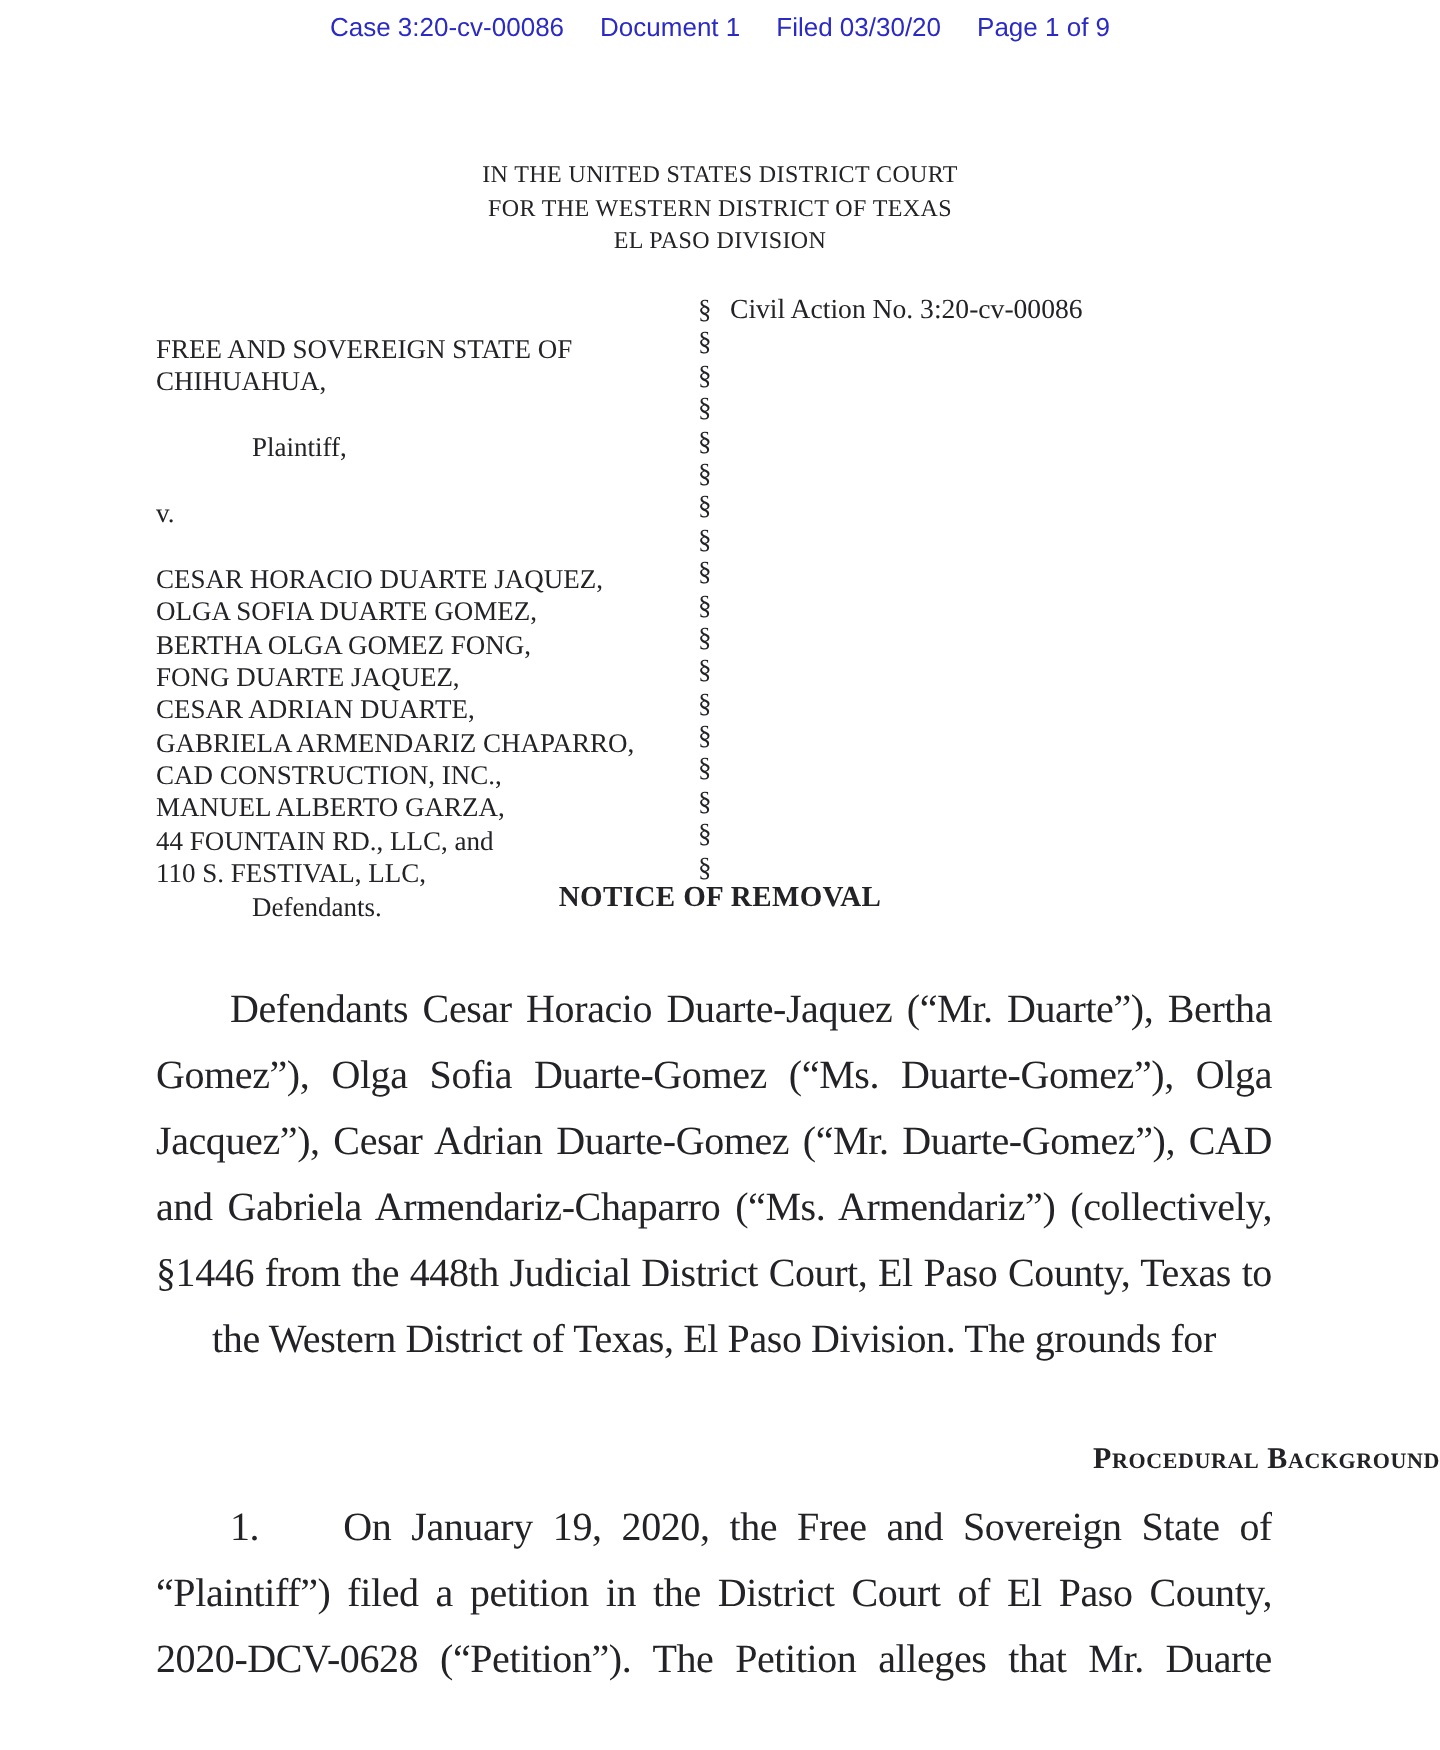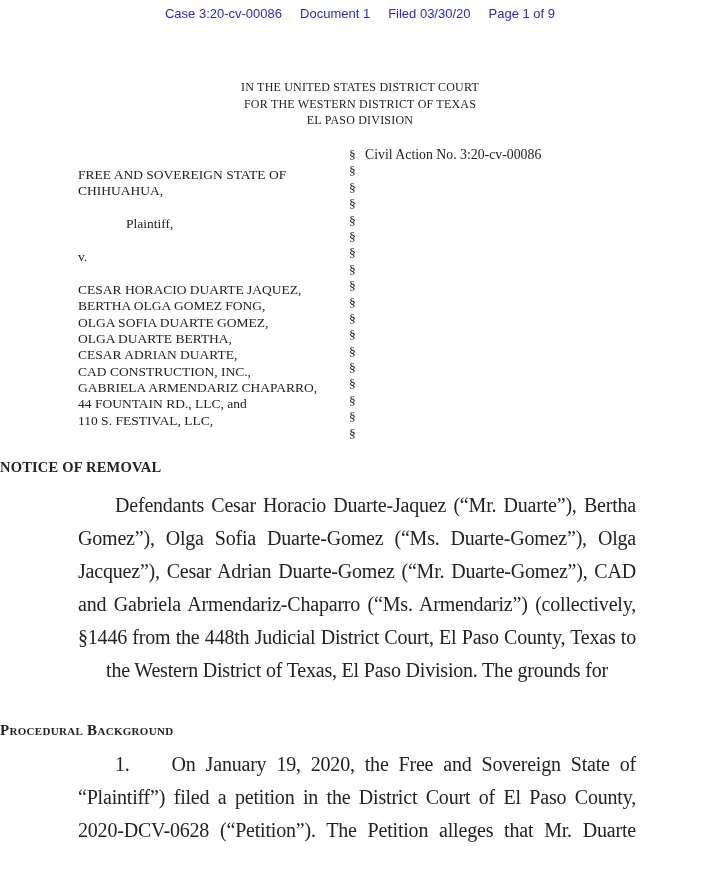--- a/index.html
+++ b/index.html
@@ -46,21 +46,22 @@
   .sections .sec-line { height: 16.4px; }
   .civil {
     position: absolute; left: 365px; top: 147px;
     white-space: nowrap;
     font-size: 13.8px;
     line-height: 16.4px;
   }
   
   .doc-title {
     position: absolute;
-    top: 459px; left: 0; width: 720px;
+    top: 441px; left: 0; width: 720px;
+    text-align: center;
     font-weight: bold;
     font-size: 14.5px;
     letter-spacing: 0.2px;
   }
   
   .bodytext {
     position: absolute;
     left: 78px; width: 558px;
     font-size: 20px;
     letter-spacing: -0.2px;
@@ -78,21 +79,21 @@
   .jline.last { text-align: center; }
   .jline.last::after { content: none; }
   .jline.first { text-indent: 37px; }
   .num-line { text-indent: 0; }
   .num-line .para-number { margin-left: 37px; }
   .tab { display: inline-block; width: 42px; }
   
   .sec-heading {
     position: absolute;
     top: 722px; left: 0; width: 720px;
-    text-align: left;
+    text-align: right;
     font-weight: bold;
     font-variant: small-caps;
     font-size: 15px;
     letter-spacing: 0.3px;
   }
 </style>
 </head>
 <body>
 
 <div class="page">
@@ -110,28 +111,30 @@
   <div class="caption">
     <div class="cap-left">
       <div class="cap-line">FREE AND SOVEREIGN STATE OF</div>
       <div class="cap-line">CHIHUAHUA,</div>
       <div class="cap-line"></div>
       <div class="cap-line indent">Plaintiff,</div>
       <div class="cap-line"></div>
       <div class="cap-line">v.</div>
       <div class="cap-line"></div>
       <div class="cap-line">CESAR HORACIO DUARTE JAQUEZ,</div>
+      <div class="cap-line">OLGA SOFIA DUARTE GOMEZ,</div>
       <div class="cap-line">BERTHA OLGA GOMEZ FONG,</div>
-      <div class="cap-line">OLGA SOFIA DUARTE GOMEZ,</div>
-      <div class="cap-line">OLGA DUARTE BERTHA,</div>
+      <div class="cap-line">FONG DUARTE JAQUEZ,</div>
       <div class="cap-line">CESAR ADRIAN DUARTE,</div>
+      <div class="cap-line">GABRIELA ARMENDARIZ CHAPARRO,</div>
       <div class="cap-line">CAD CONSTRUCTION, INC.,</div>
-      <div class="cap-line">GABRIELA ARMENDARIZ CHAPARRO,</div>
+      <div class="cap-line">MANUEL ALBERTO GARZA,</div>
       <div class="cap-line">44 FOUNTAIN RD., LLC, and</div>
       <div class="cap-line">110 S. FESTIVAL, LLC,</div>
+      <div class="cap-line indent">Defendants.</div>
     </div>
     <div class="sections">
       <div class="sec-line">§</div>
       <div class="sec-line">§</div>
       <div class="sec-line">§</div>
       <div class="sec-line">§</div>
       <div class="sec-line">§</div>
       <div class="sec-line">§</div>
       <div class="sec-line">§</div>
       <div class="sec-line">§</div>

